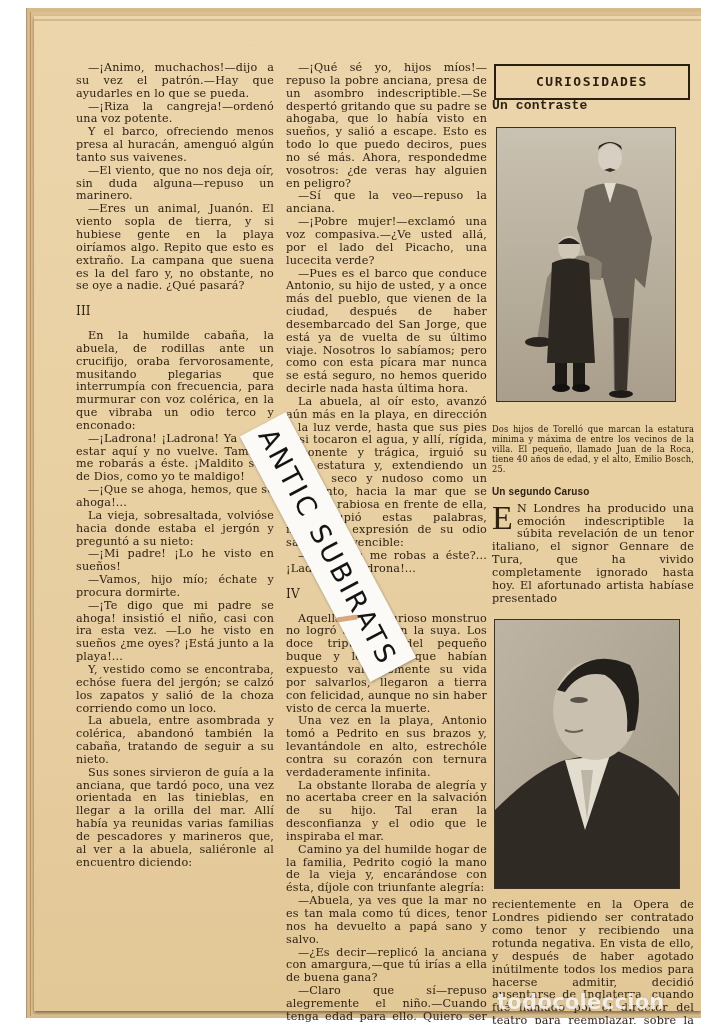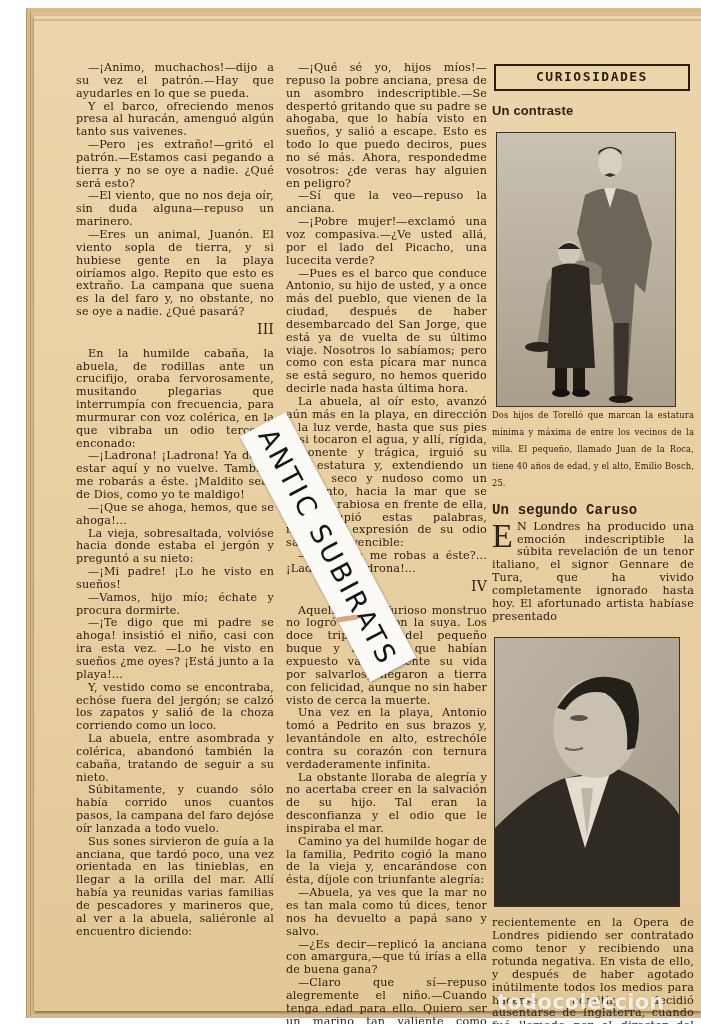--- a/index.html
+++ b/index.html
@@ -16,35 +16,35 @@
   .page::before { content:""; position:absolute; left:0; right:0; top:3px; height:2px; background:#d6b98a; }
 
   .col { position: absolute; color: #2e2214; font-size: 11.2px; line-height: 12.85px;
     text-align: justify; letter-spacing: 0.15px; }
   .col-1 { left: 42px; top: 46px; width: 198px; }
   .col-2 { left: 252px; top: 46px; width: 201px; }
   .col-3 { left: 458px; top: 46px; width: 202px; }
 
   .col p { text-indent: 12px; margin: 0; }
   .col p.noind { text-indent: 0; }
-  .section-num { text-align: right; font-size: 14px; margin: 4px 0 12px 0; text-indent: 0 !important; }
+  .section-num { text-align: left; font-size: 12px; margin: 12px 0 12px 0; text-indent: 0 !important; }
 
-  .boxhead { width: 196px; height: 27px; border: 2px solid #2a1e10; margin: 2px 0 0 2px;
+  .boxhead { width: 196px; height: 36px; border: 2px solid #2a1e10; margin: 2px 0 0 2px;
     display: flex; align-items: center; justify-content: center; position: relative; }
   .boxhead span { font-family: "DejaVu Sans Mono", "Liberation Mono", monospace; font-size: 13px;
     letter-spacing: 1.5px; font-weight: bold; color: #2a1e10; }
-  .h3 { font-family: Liberation Sans, sans-serif; font-weight: bold; font-size: 13px; margin-top: 14px; }
-  .h3b { font-family: Liberation Mono, monospace; font-weight: bold; font-size: 14px; margin-top: 12px; margin-bottom: 4px; }
+  .h3 { font-family: Liberation Mono, monospace; font-weight: bold; font-size: 13px; }
+  .h3b { font-family: Liberation Sans, sans-serif; font-weight: bold; font-size: 10px; margin-top: 12px; margin-bottom: 4px; }
 
   .photo { border: 1px solid #3a3026; position: relative; overflow: hidden;
     background: radial-gradient(ellipse at 50% 40%, #cfc7b7 0%, #bdb3a1 55%, #a89d8a 100%); }
   .photo-1 { width: 180px; height: 275px; margin: 14px 0 0 4px; }
   .photo-2 { width: 186px; height: 270px; margin: 14px 0 0 2px; }
 
-  .caption { font-size: 8.3px; line-height: 17px; margin-top: 0; text-align: justify; }
+  .caption { font-size: 8.3px; line-height: 10px; margin-top: 22px; text-align: justify; }
 
   .dropcap { float: left; font-size: 34px; line-height: 26px; margin: 2px 4px 0 0; font-family: "Liberation Serif", serif; }
   .col-3 .body p { text-indent: 0; }
 
   .label-strip { position: absolute; left: 302px; top: 408px; width: 52px; height: 278px;
     background: #fbfaf6; transform: rotate(-28deg); transform-origin: center;
     box-shadow: 0 1px 3px rgba(0,0,0,0.35); display: flex; align-items: center; justify-content: center; }
   .label-strip span { display: block; writing-mode: vertical-rl; font-family: "DejaVu Sans", sans-serif;
     font-size: 27px; letter-spacing: 3px; color: #141414; font-weight: 500; white-space: nowrap; }
   .tape { position: absolute; left: 336px; top: 616px; width: 22px; height: 5px; background: #d7a880;
@@ -58,37 +58,36 @@
 <body>
 
 <div class="page-stack"></div>
 <div class="page-stack2"></div>
 
 <div class="page">
 
   <div class="col col-1">
     <div id="c1p1">
         <p>—¡Animo, muchachos!—dijo a su vez el patrón.—Hay que ayudarles en lo que se pueda.</p>
+        <p>—¡Riza la cangreja!—ordenó una voz potente.</p>
         <p>Y el barco, ofreciendo menos presa al huracán, amenguó algún tanto sus vaivenes.</p>
-        <p>—Pero ¡es extraño!—gritó el patrón.—Estamos casi pegando a tierra y no se oye a nadie. ¿Qué será esto?</p>
         <p>—El viento, que no nos deja oír, sin duda alguna—repuso un marinero.</p>
         <p>—Eres un animal, Juanón. El viento sopla de tierra, y si hubiese gente en la playa oiríamos algo. Repito que esto es extraño. La campana que suena es la del faro y, no obstante, no se oye a nadie. ¿Qué pasará?</p>
       </div>
     <div class="section-num">III</div>
     <div id="c1p2">
         <p>En la humilde cabaña, la abuela, de rodillas ante un crucifijo, oraba fervorosamente, musitando plegarias que interrumpía con frecuencia, para murmurar con voz colérica, en la que vibraba un odio terco y enconado:</p>
         <p>—¡Ladrona! ¡Ladrona! Ya debía estar aquí y no vuelve. También me robarás a éste. ¡Maldito seas de Dios, como yo te maldigo!</p>
         <p>—¡Que se ahoga, hemos, que se ahoga!...</p>
         <p>La vieja, sobresaltada, volvióse hacia donde estaba el jergón y preguntó a su nieto:</p>
         <p>—¡Mi padre! ¡Lo he visto en sueños!</p>
         <p>—Vamos, hijo mío; échate y procura dormirte.</p>
         <p>—¡Te digo que mi padre se ahoga! insistió el niño, casi con ira esta vez. —Lo he visto en sueños ¿me oyes? ¡Está junto a la playa!...</p>
         <p>Y, vestido como se encontraba, echóse fuera del jergón; se calzó los zapatos y salió de la choza corriendo como un loco.</p>
         <p>La abuela, entre asombrada y colérica, abandonó también la cabaña, tratando de seguir a su nieto.</p>
-        <p>Súbitamente, y cuando sólo había corrido unos cuantos pasos, la campana del faro dejóse oír lanzada a todo vuelo.</p>
         <p>Sus sones sirvieron de guía a la anciana, que tardó poco, una vez orientada en las tinieblas, en llegar a la orilla del mar. Allí había ya reunidas varias familias de pescadores y marineros que, al ver a la abuela, saliéronle al encuentro diciendo:</p>
       </div>
   </div>
 
   <div class="col col-2">
     <div id="c2p1">
         <p>—¡Qué sé yo, hijos míos!—repuso la pobre anciana, presa de un asombro indescriptible.—Se despertó gritando que su padre se ahogaba, que lo había visto en sueños, y salió a escape. Esto es todo lo que puedo deciros, pues no sé más. Ahora, respondedme vosotros: ¿de veras hay alguien en peligro?</p>
         <p>—Sí que la veo—repuso la anciana.</p>
         <p>—¡Pobre mujer!—exclamó una voz compasiva.—¿Ve usted allá, por el lado del Picacho, una lucecita verde?</p>
         <p>—Pues es el barco que conduce Antonio, su hijo de usted, y a once más del pueblo, que vienen de la ciudad, después de haber desembarcado del San Jorge, que está ya de vuelta de su último viaje. Nosotros lo sabíamos; pero como con esta pícara mar nunca se está seguro, no hemos querido decirle nada hasta última hora.</p>

